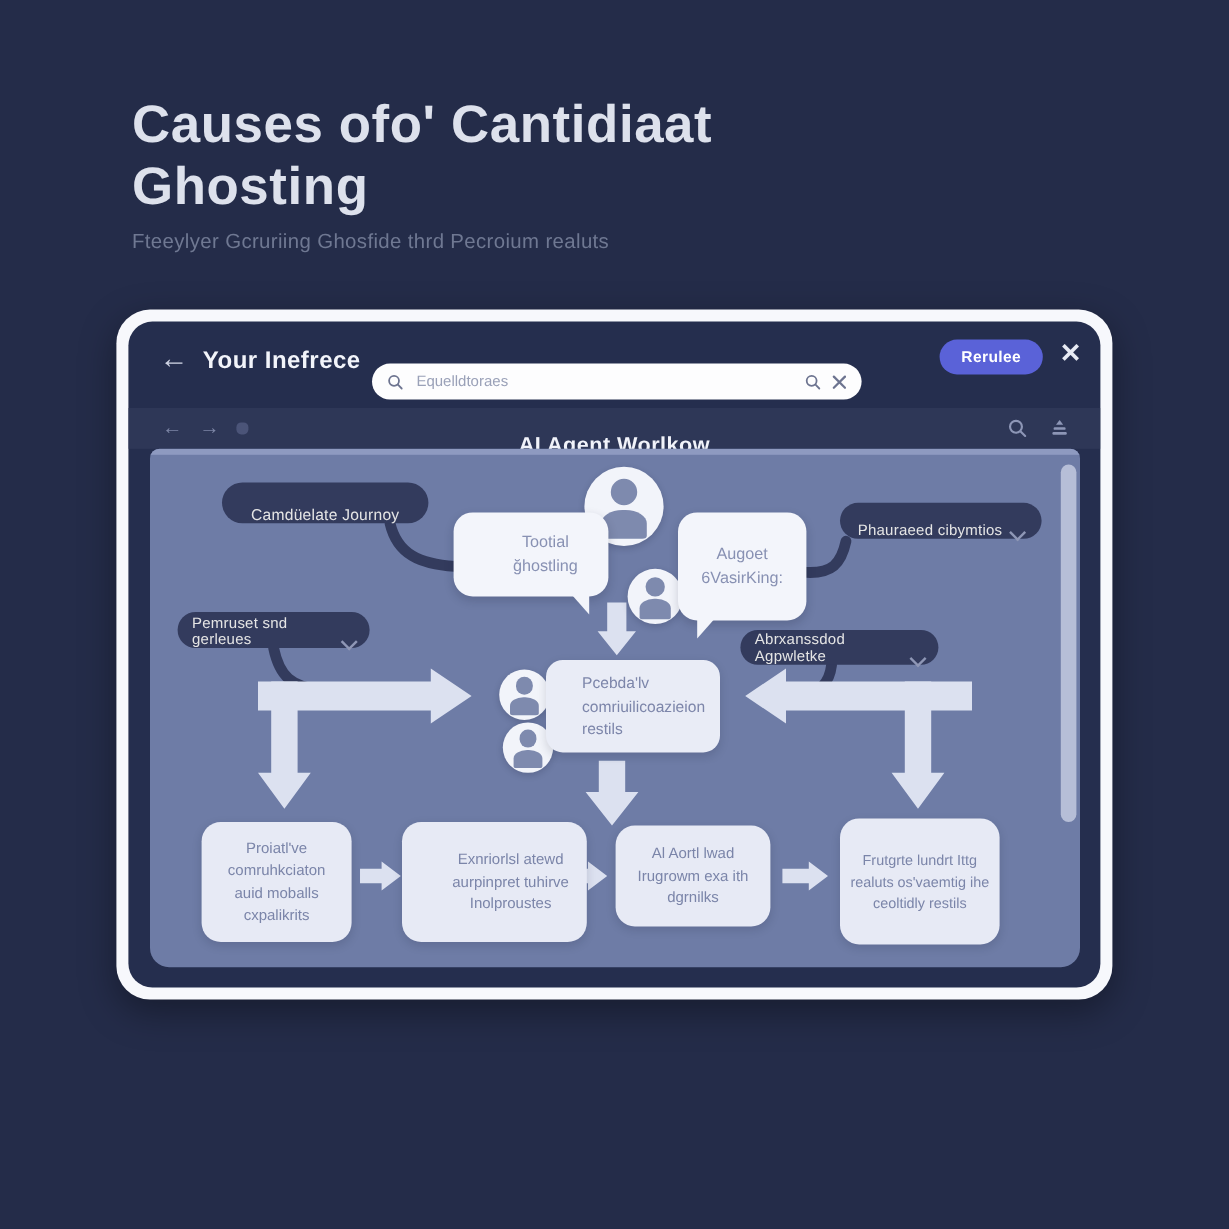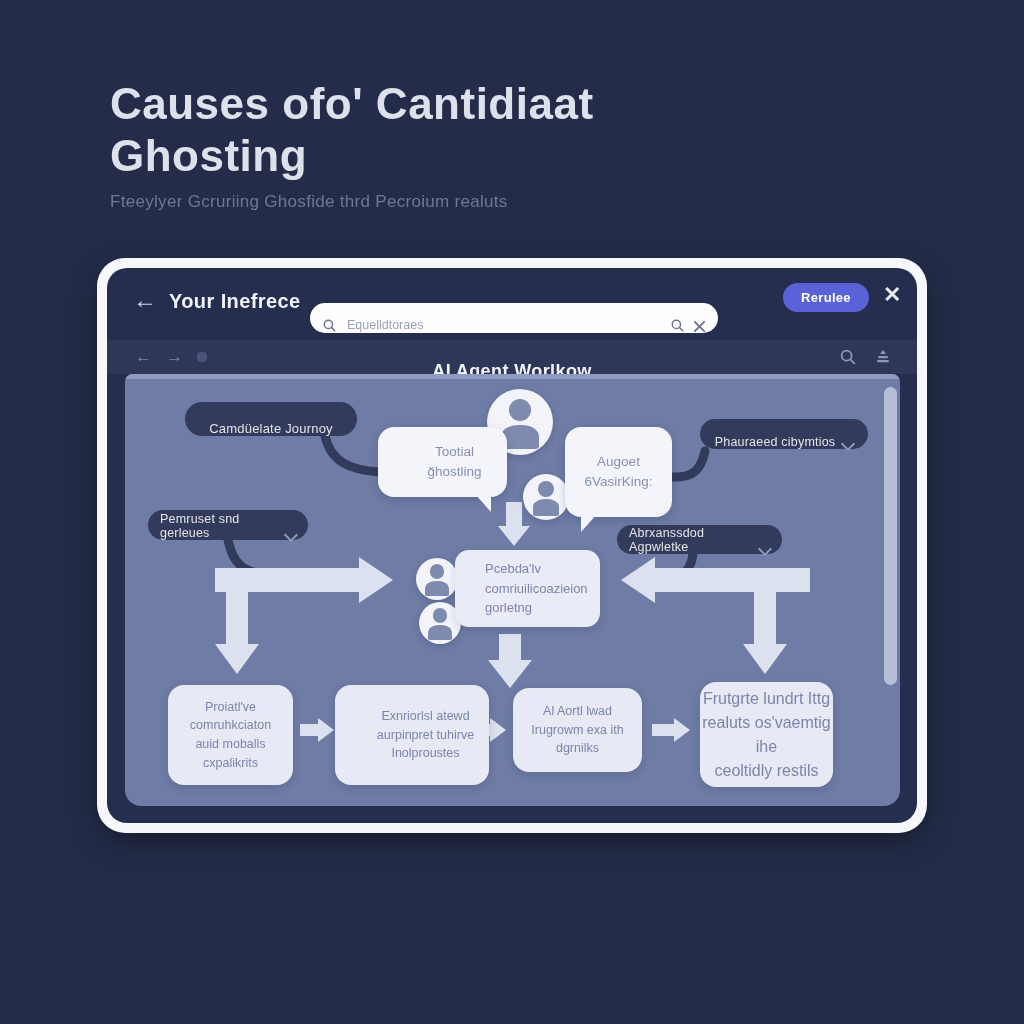--- a/index.html
+++ b/index.html
@@ -24,21 +24,21 @@
   }
   .window-inner{
     position:absolute;left:10px;top:10px;width:810px;height:555px;
     background:#252e4e;border-radius:20px;overflow:hidden;
   }
   
   .hdr-back{position:absolute;left:26px;top:20px;color:#cfd4e4;font-size:24px;line-height:1;cursor:pointer;}
   .hdr-title{position:absolute;left:62px;top:22px;color:#f2f4fa;font-size:20px;font-weight:bold;letter-spacing:.4px;}
   .search-pill{
     position:absolute;left:203px;top:35px;width:408px;height:30px;
-    background:#fdfdfe;border-radius:15px;display:flex;align-items:flex-end;
+    background:#fdfdfe;border-radius:15px;display:flex;align-items:center;
     padding:0 12px;box-sizing:border-box;gap:8px;
   }
   .search-pill input{
     border:none;outline:none;background:transparent;flex:1;
     font-size:12.5px;color:#4a5068;font-family:"Liberation Sans",sans-serif;
   }
   .search-pill input::placeholder{color:#9aa1b8;}
   .icon-svg{display:block;}
   .hdr-btn{
     position:absolute;left:676px;top:15px;width:86px;height:29px;
@@ -229,40 +229,40 @@
       </div>
       <div class="bubble" style="left:440px;top:53px;width:107px;height:90px;">
         <span>Augoet</span>
         <span>6VasirKing:</span>
         <span class="tail tail-left"></span>
       </div>
 
       <div class="centerbox" style="left:330px;top:176px;width:145px;height:77px;">
         <span>Pcebda'lv</span>
         <span>comriuilicoazieion</span>
-        <span>gorletng</span>
+        <span>restils</span>
       </div>
 
       <div class="lightbox" style="left:43px;top:311px;width:125px;height:100px;">
         <span>Proiatl've</span>
         <span>comruhkciaton</span>
         <span>auid moballs</span>
         <span>cxpalikrits</span>
       </div>
       <div class="lightbox" style="left:210px;top:311px;width:127px;height:100px;padding-left:27px;">
         <span>Exnriorlsl atewd</span>
         <span>aurpinpret tuhirve</span>
         <span>Inolproustes</span>
       </div>
       <div class="lightbox" style="left:388px;top:314px;width:129px;height:84px;">
         <span>Al Aortl lwad</span>
         <span>Irugrowm exa ith</span>
         <span>dgrnilks</span>
       </div>
-      <div class="lightbox" style="left:575px;top:308px;width:133px;height:105px;font-size:16px;">
+      <div class="lightbox" style="left:575px;top:308px;width:133px;height:105px;font-size:12px;">
         <span>Frutgrte lundrt Ittg</span>
         <span>realuts os'vaemtig ihe</span>
         <span>ceoltidly restils</span>
       </div>
 
       <div class="scrollbar"></div>
     </div>
 
   </div>
 </div>

